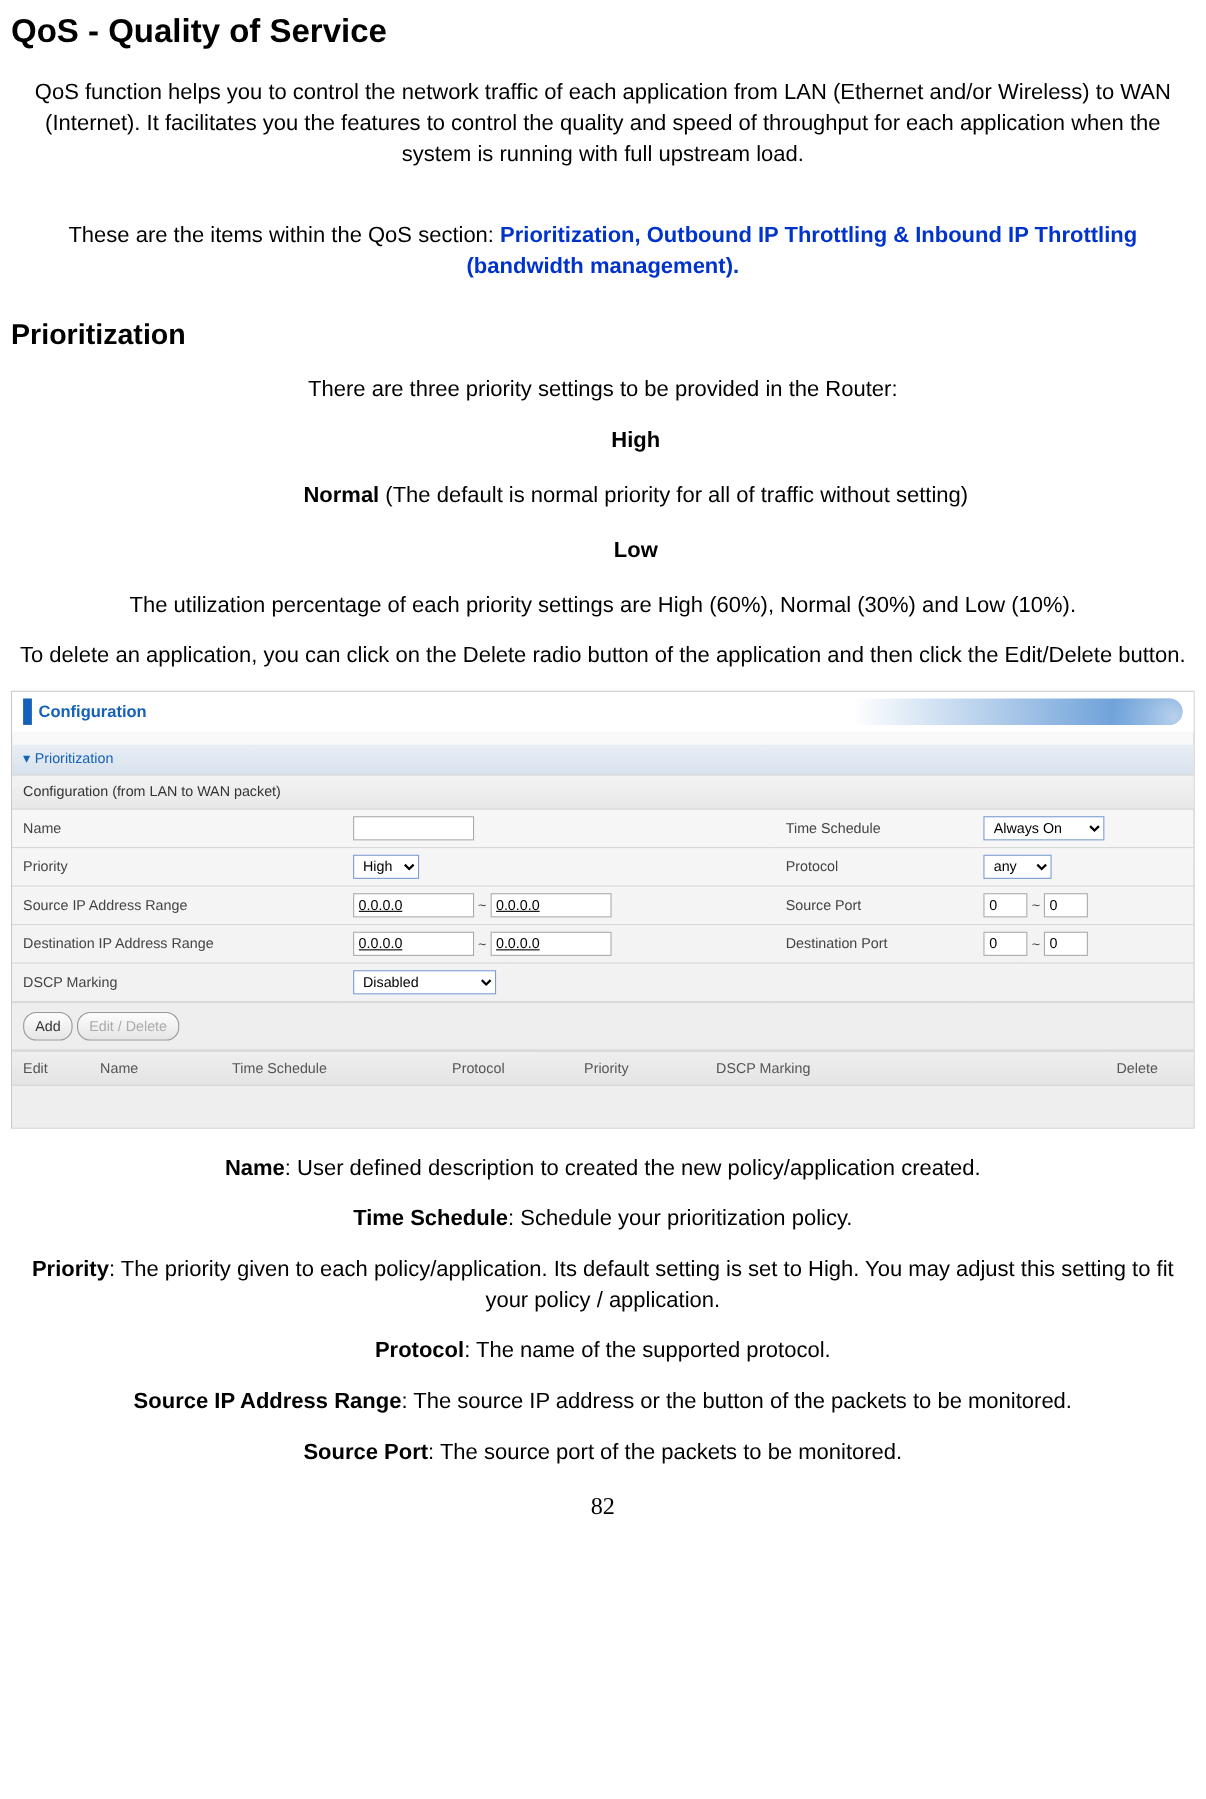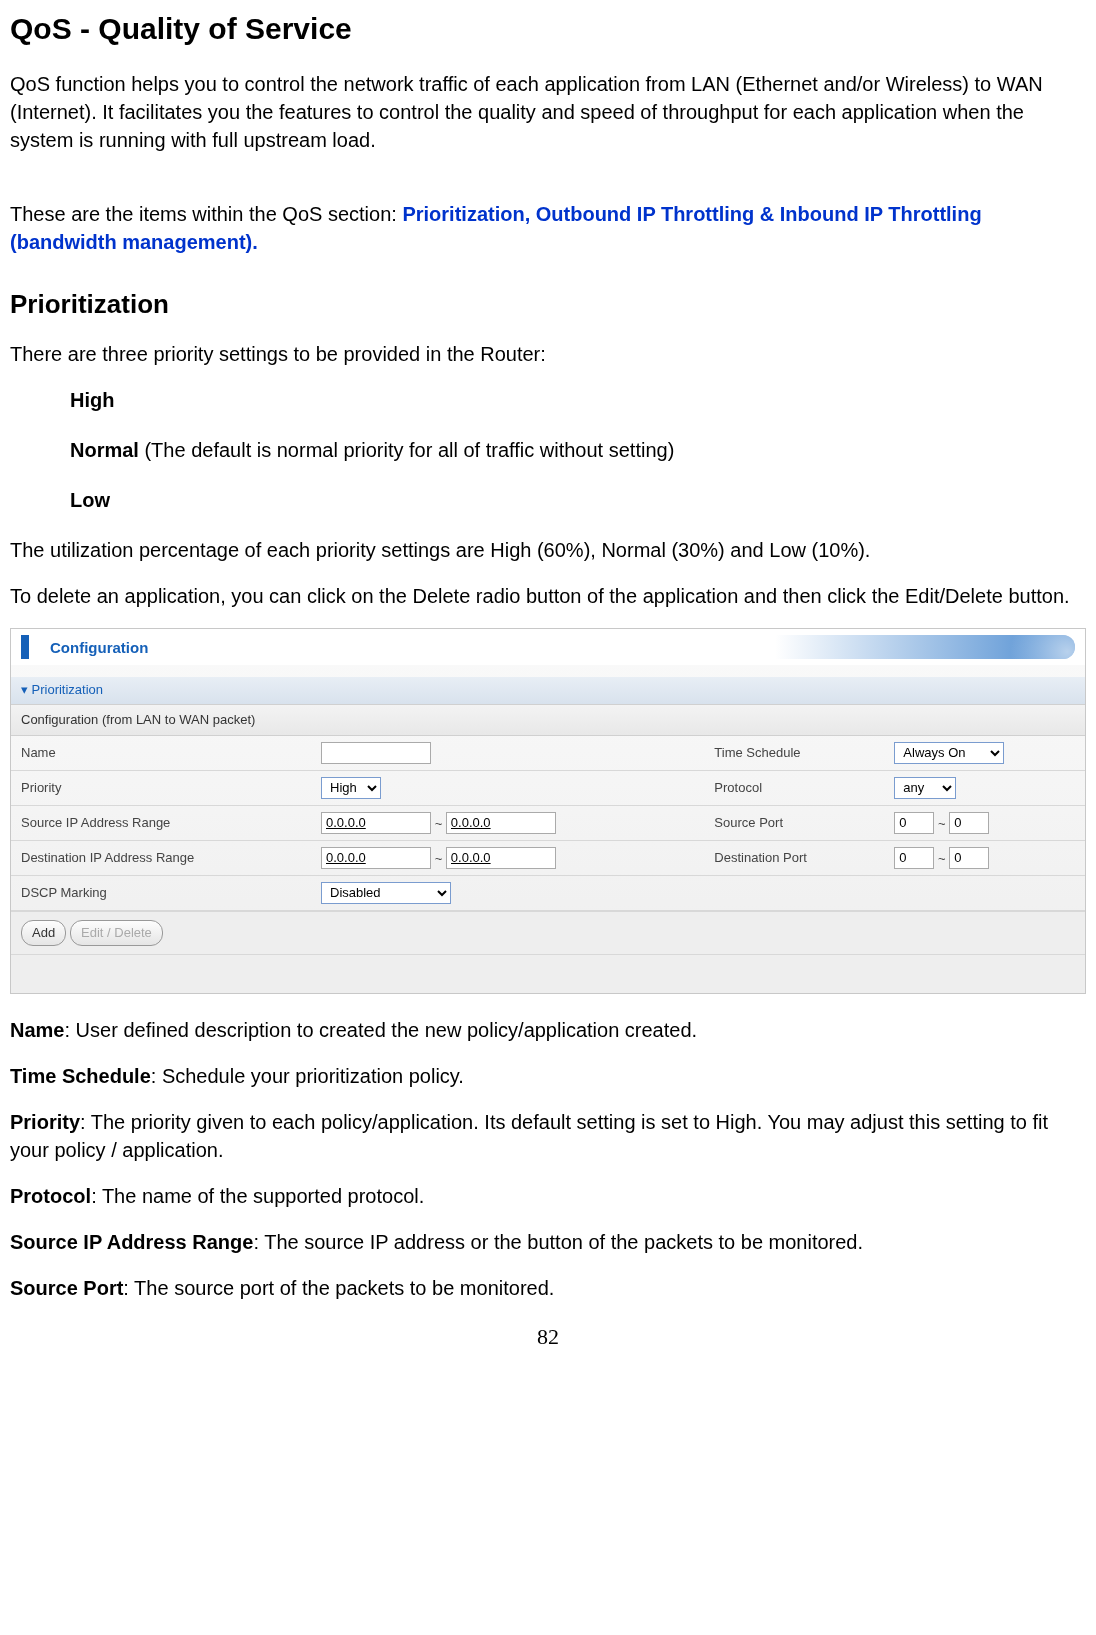--- a/index.html
+++ b/index.html
@@ -7,42 +7,42 @@
     font-family: Arial, Helvetica, sans-serif;
     margin: 0;
     padding: 0 10px;
     width: 1096px;
     color: #000;
     font-size: 20px;
     line-height: 1.4;
   }
   h1 { font-size: 30px; font-weight: bold; margin: 8px 0 20px 0; }
   h2 { font-size: 26px; font-weight: bold; margin: 30px 0 18px 0; }
-  p { margin: 0 0 18px 0; }
+  p { margin: 0 0 18px 0; text-align: center; }
   .blue-bold { color: #0033cc; font-weight: bold; }
   .bold { font-weight: bold; }
   .indent { margin-left: 60px; margin-bottom: 22px; }
   .page-num { text-align: center; font-family: "Times New Roman", serif; font-size: 22px; margin-top: 20px; }
 
   
   .panel {
     border: 1px solid #c8c8c8;
     background: linear-gradient(#fafafa, #eeeeee);
     margin: 10px 0 22px 0;
     font-size: 14px;
     color: #444;
   }
   .panel-head {
     background: #fff;
     padding: 6px 10px;
     display: flex;
     align-items: center;
     justify-content: space-between;
   }
-  .panel-head .left { display:flex; align-items:center; gap:21px; }
+  .panel-head .left { display:flex; align-items:center; gap:6px; }
   .panel-head .bar { width: 8px; height: 24px; background:#1560b8; }
   .panel-head .conf { color:#1560b8; font-weight:bold; font-size:15px; }
   .panel-head .swoosh {
     width: 300px; height: 24px; position: relative; overflow: hidden;
     background: linear-gradient(90deg, rgba(255,255,255,0) 0%, #4a8ad0 100%);
     border-radius: 0 12px 12px 0;
   }
   .panel-head .swoosh::after {
     content:""; position:absolute; right:-30px; top:-20px; width:120px; height:90px;
     background: radial-gradient(circle at 70% 50%, rgba(255,255,255,0.6), rgba(255,255,255,0) 60%);
@@ -197,20 +197,29 @@
   </tbody>
     </table>
 
   <div class="btn-row">
     <span class="btn">Add</span>
     <span class="btn dis">Edit / Delete</span>
   </div>
 
   <table style="width:100%; border-collapse:collapse;">
     <tbody>
+        <tr class="headers-row">
+      <td style="width:70px">Edit</td>
+      <td style="width:120px">Name</td>
+      <td style="width:200px">Time Schedule</td>
+      <td style="width:120px">Protocol</td>
+      <td style="width:120px">Priority</td>
+      <td>DSCP Marking</td>
+      <td style="width:80px">Delete</td>
+    </tr>
     <tr class="blank-row">
           <td colspan="7"></td>
         </tr>
   </tbody>
     </table>
 </div>
 
 <p>
   <span class="bold">Name</span><span>: User defined description to created the new policy/application created.</span>
 </p>

